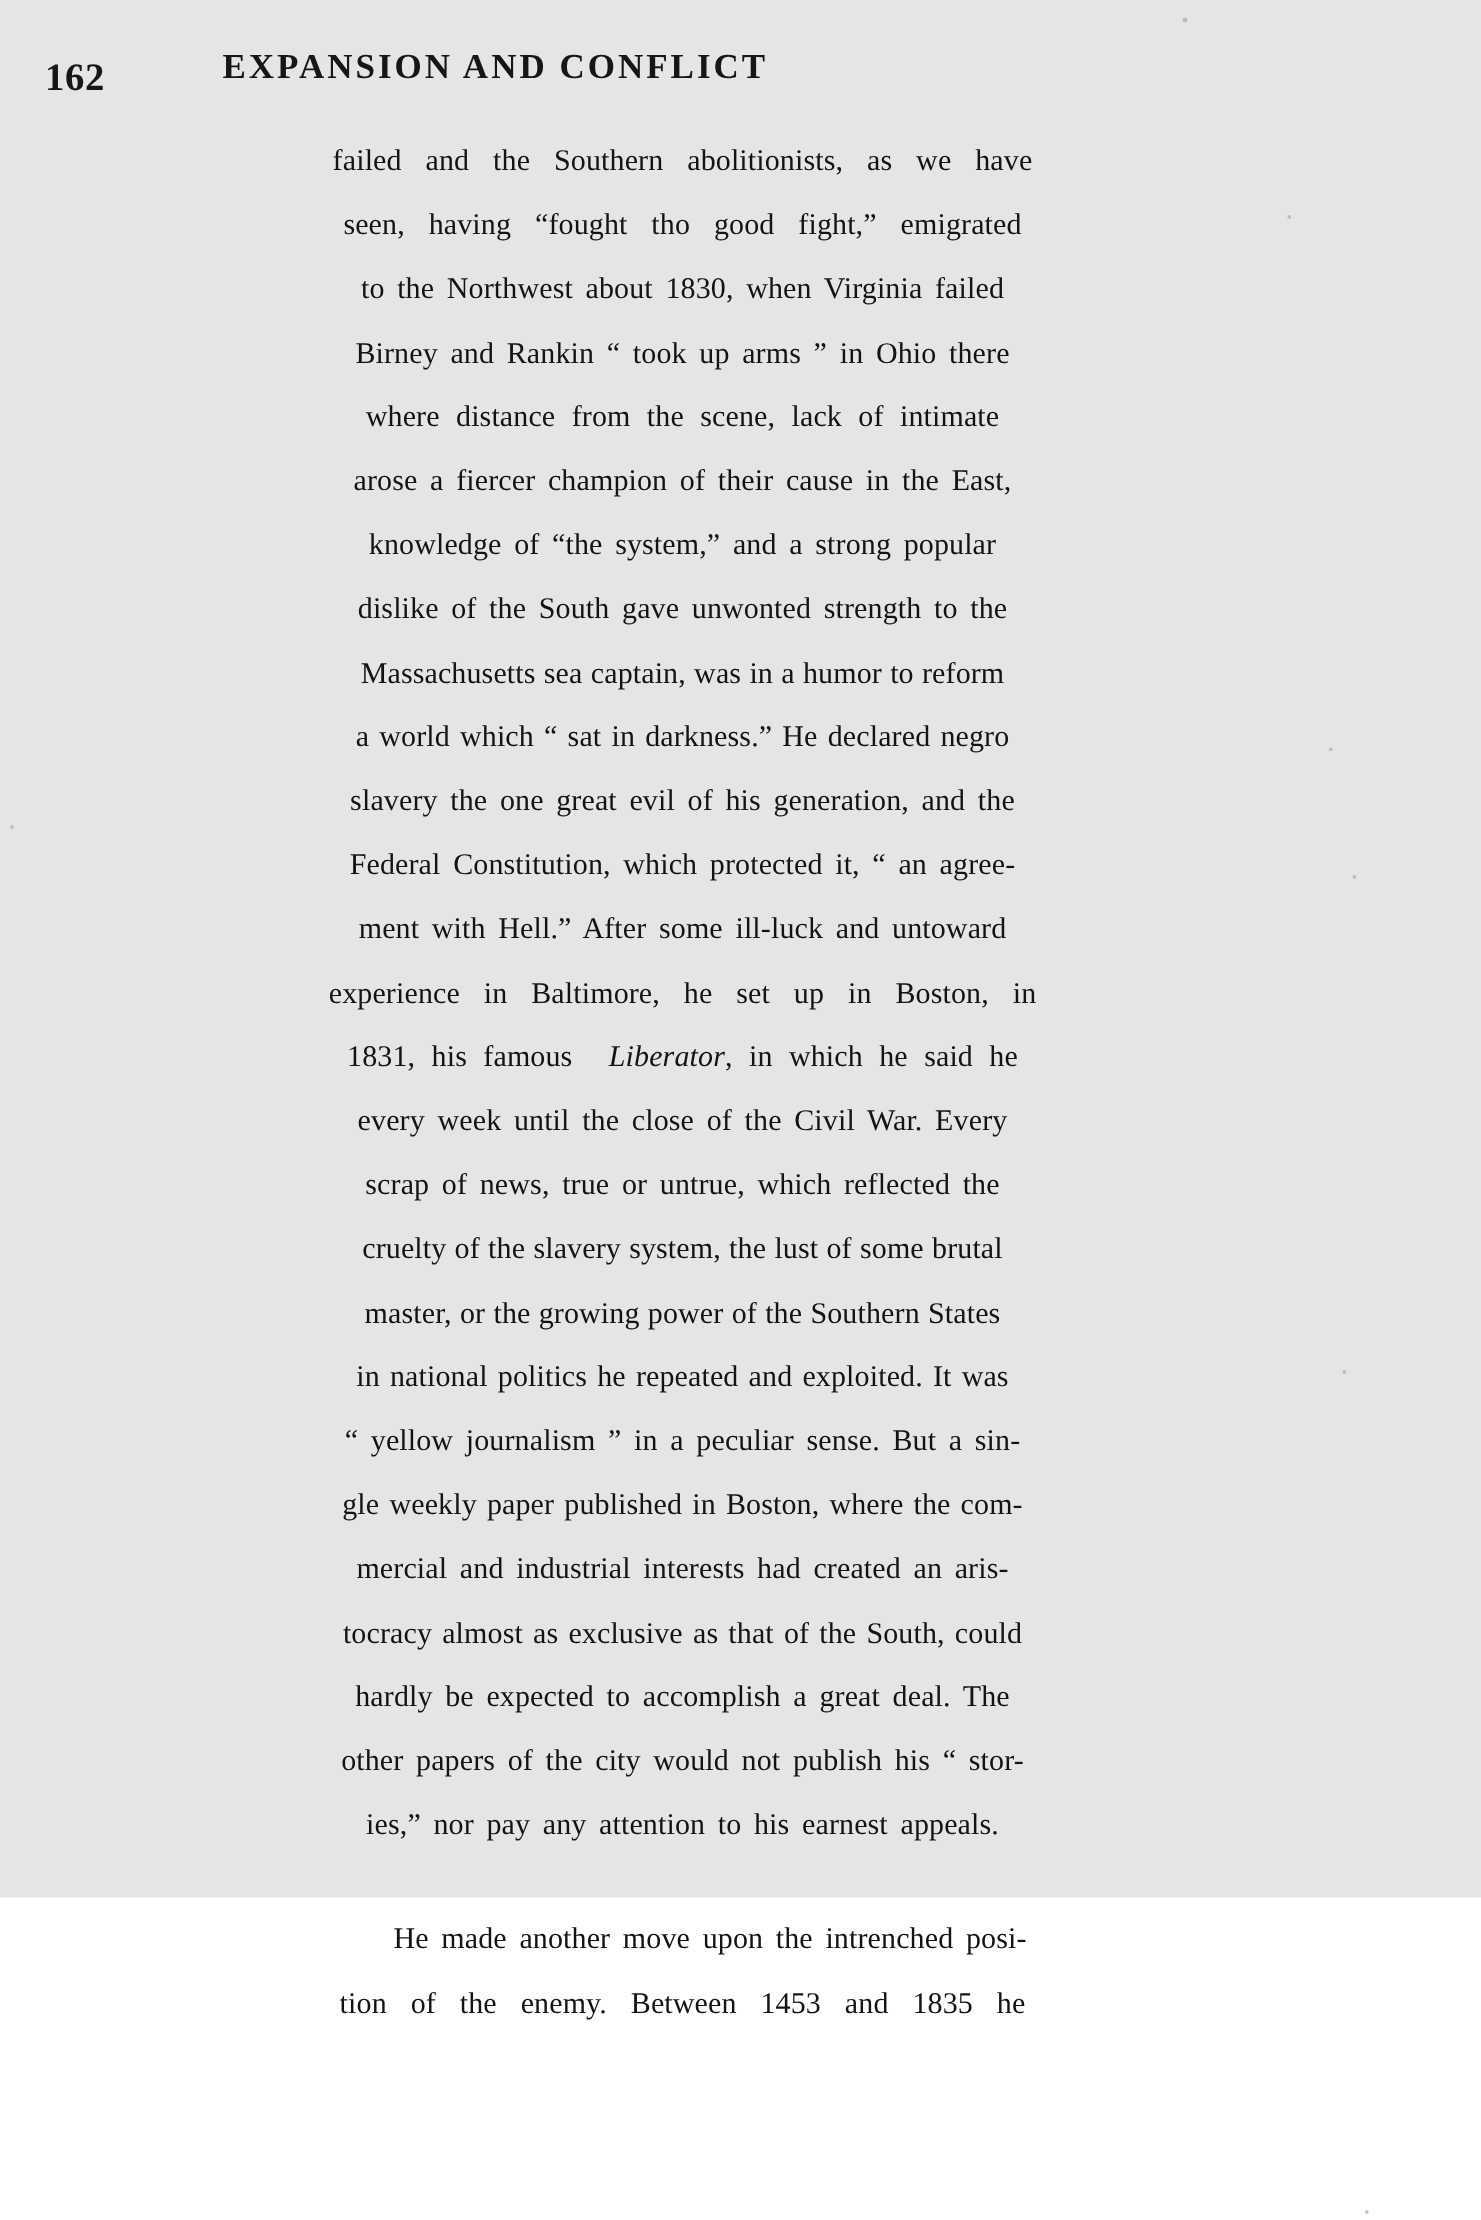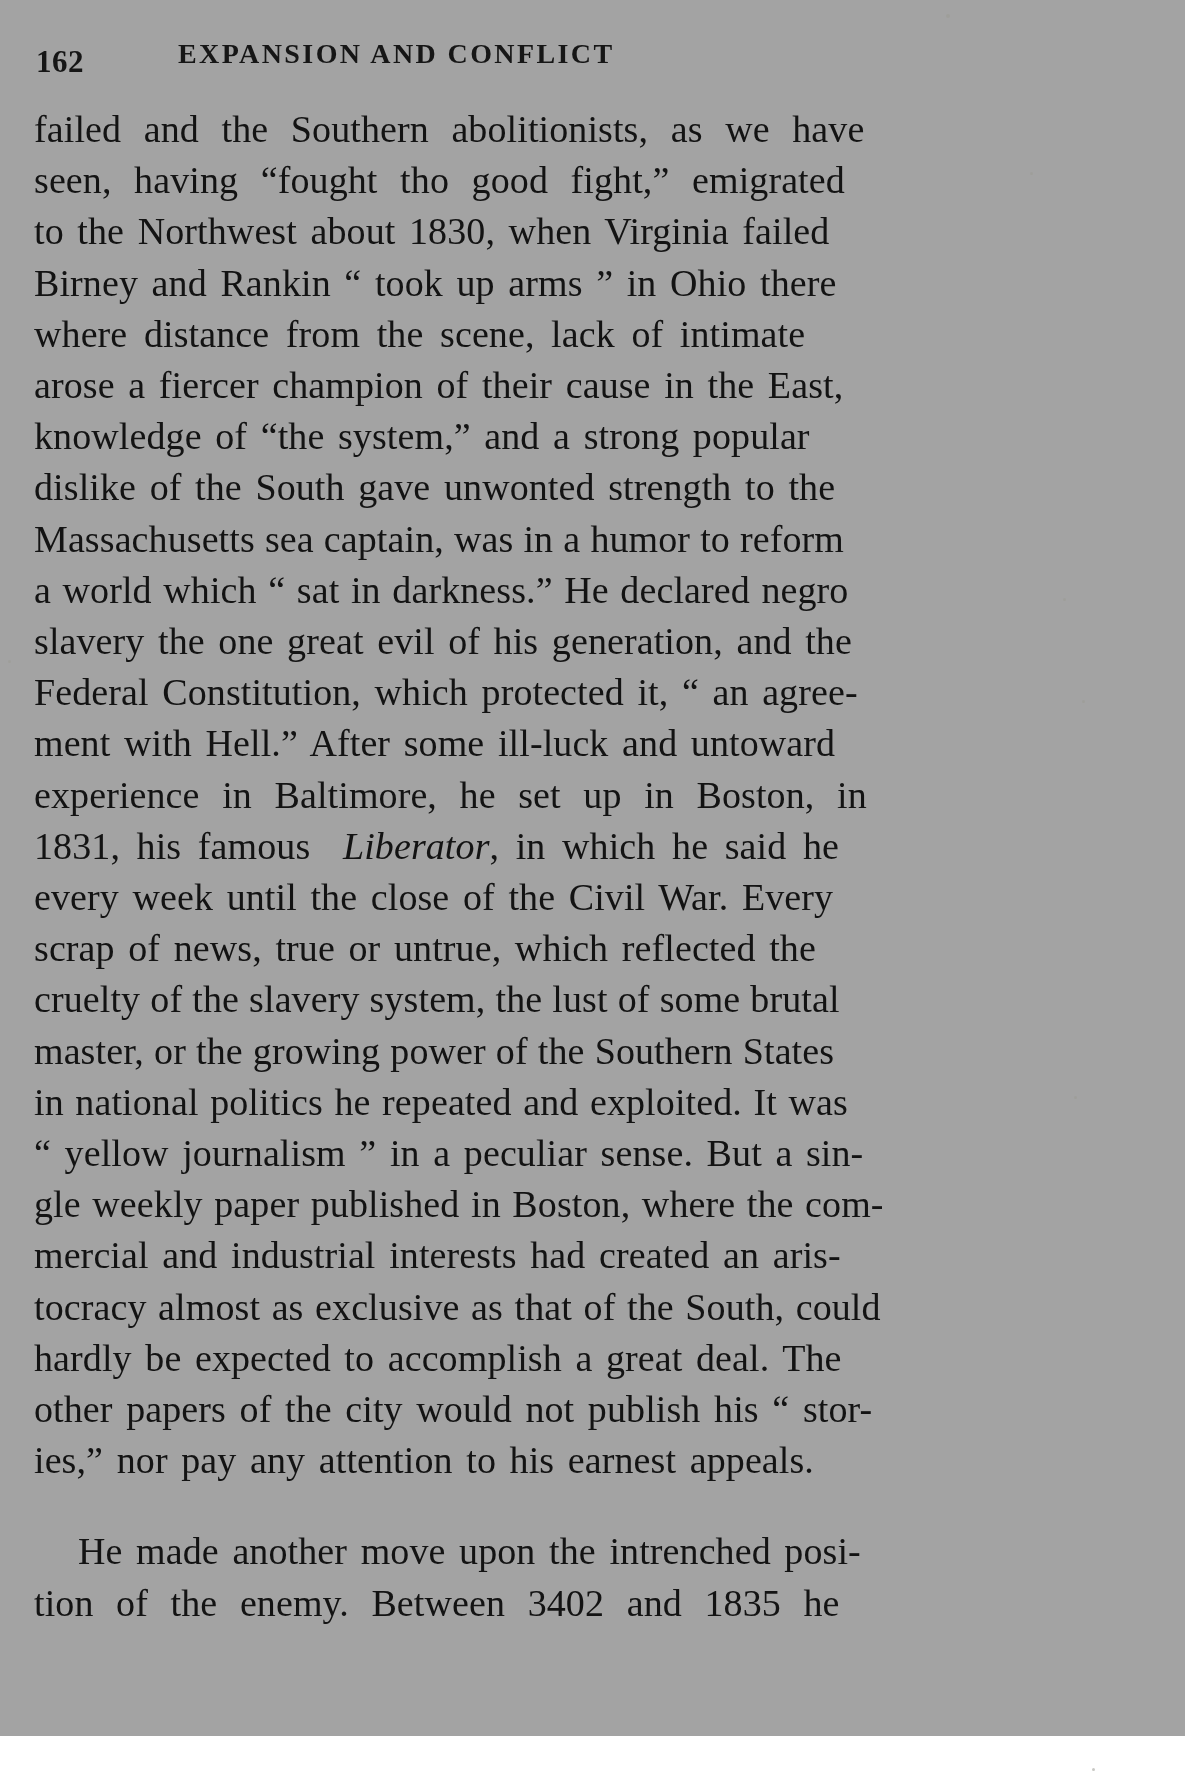--- a/index.html
+++ b/index.html
@@ -10,22 +10,22 @@
   body {
     width: 1185px;
     height: 1776px;
     font-family: "Liberation Serif", serif;
     color: #161616;
     overflow: hidden;
   }
   .page {
     position: relative;
     width: 1185px;
-    height: 1736px;
-    background: #a3a3a3;
+    height: 1518px;
+    background: #e5e5e5;
   }
   
   .speck {
     position: absolute;
     background: #9a9a94;
     border-radius: 50%;
     opacity: .55;
   }
   .page-header {
     position: absolute;
@@ -51,25 +51,26 @@
     letter-spacing: 2.4px;
   }
   .body-block {
     position: absolute;
     left: 34px;
     top: 104px;
     width: 1024px;
   }
   .line {
     display: block;
-    font-size: 38px;
+    font-size: 24px;
     line-height: 51.2px;
     letter-spacing: .1px;
     white-space: nowrap;
     color: #131313;
+    text-align: center;
   }
   .line .it { font-style: italic; margin-left: 16px; }
   .indent { padding-left: 44px; margin-top: 40px; }
   .ws2 { word-spacing: 7px; }
   .ws3 { word-spacing: 4px; }
   .ws4 { word-spacing: 2px; }
   .ws5 { word-spacing: 0.5px; }
   .ws6 { word-spacing: 13px; }
 </style>
 </head>
@@ -112,16 +113,16 @@
     <span class="line ws5">master, or the growing power of the Southern States</span>
     <span class="line ws4">in national politics he repeated and exploited.  It was</span>
     <span class="line ws3">“ yellow journalism ” in a peculiar sense.  But a sin-</span>
     <span class="line ws4">gle weekly paper published in Boston, where the com-</span>
     <span class="line ws3">mercial and industrial interests had created an aris-</span>
     <span class="line ws4">tocracy almost as exclusive as that of the South, could</span>
     <span class="line ws3">hardly be expected to accomplish a great deal.   The</span>
     <span class="line ws3">other papers of the city would not publish his “ stor-</span>
     <span class="line ws3">ies,” nor pay any attention to his earnest appeals.</span>
     <span class="line ws3 indent">He made another move upon the intrenched posi-</span>
-    <span class="line ws6">tion of the enemy.  Between 3402 and 1835 he</span>
+    <span class="line ws6">tion of the enemy.  Between 1453 and 1835 he</span>
   </div>
 
 </div>
 
 </body></html>

